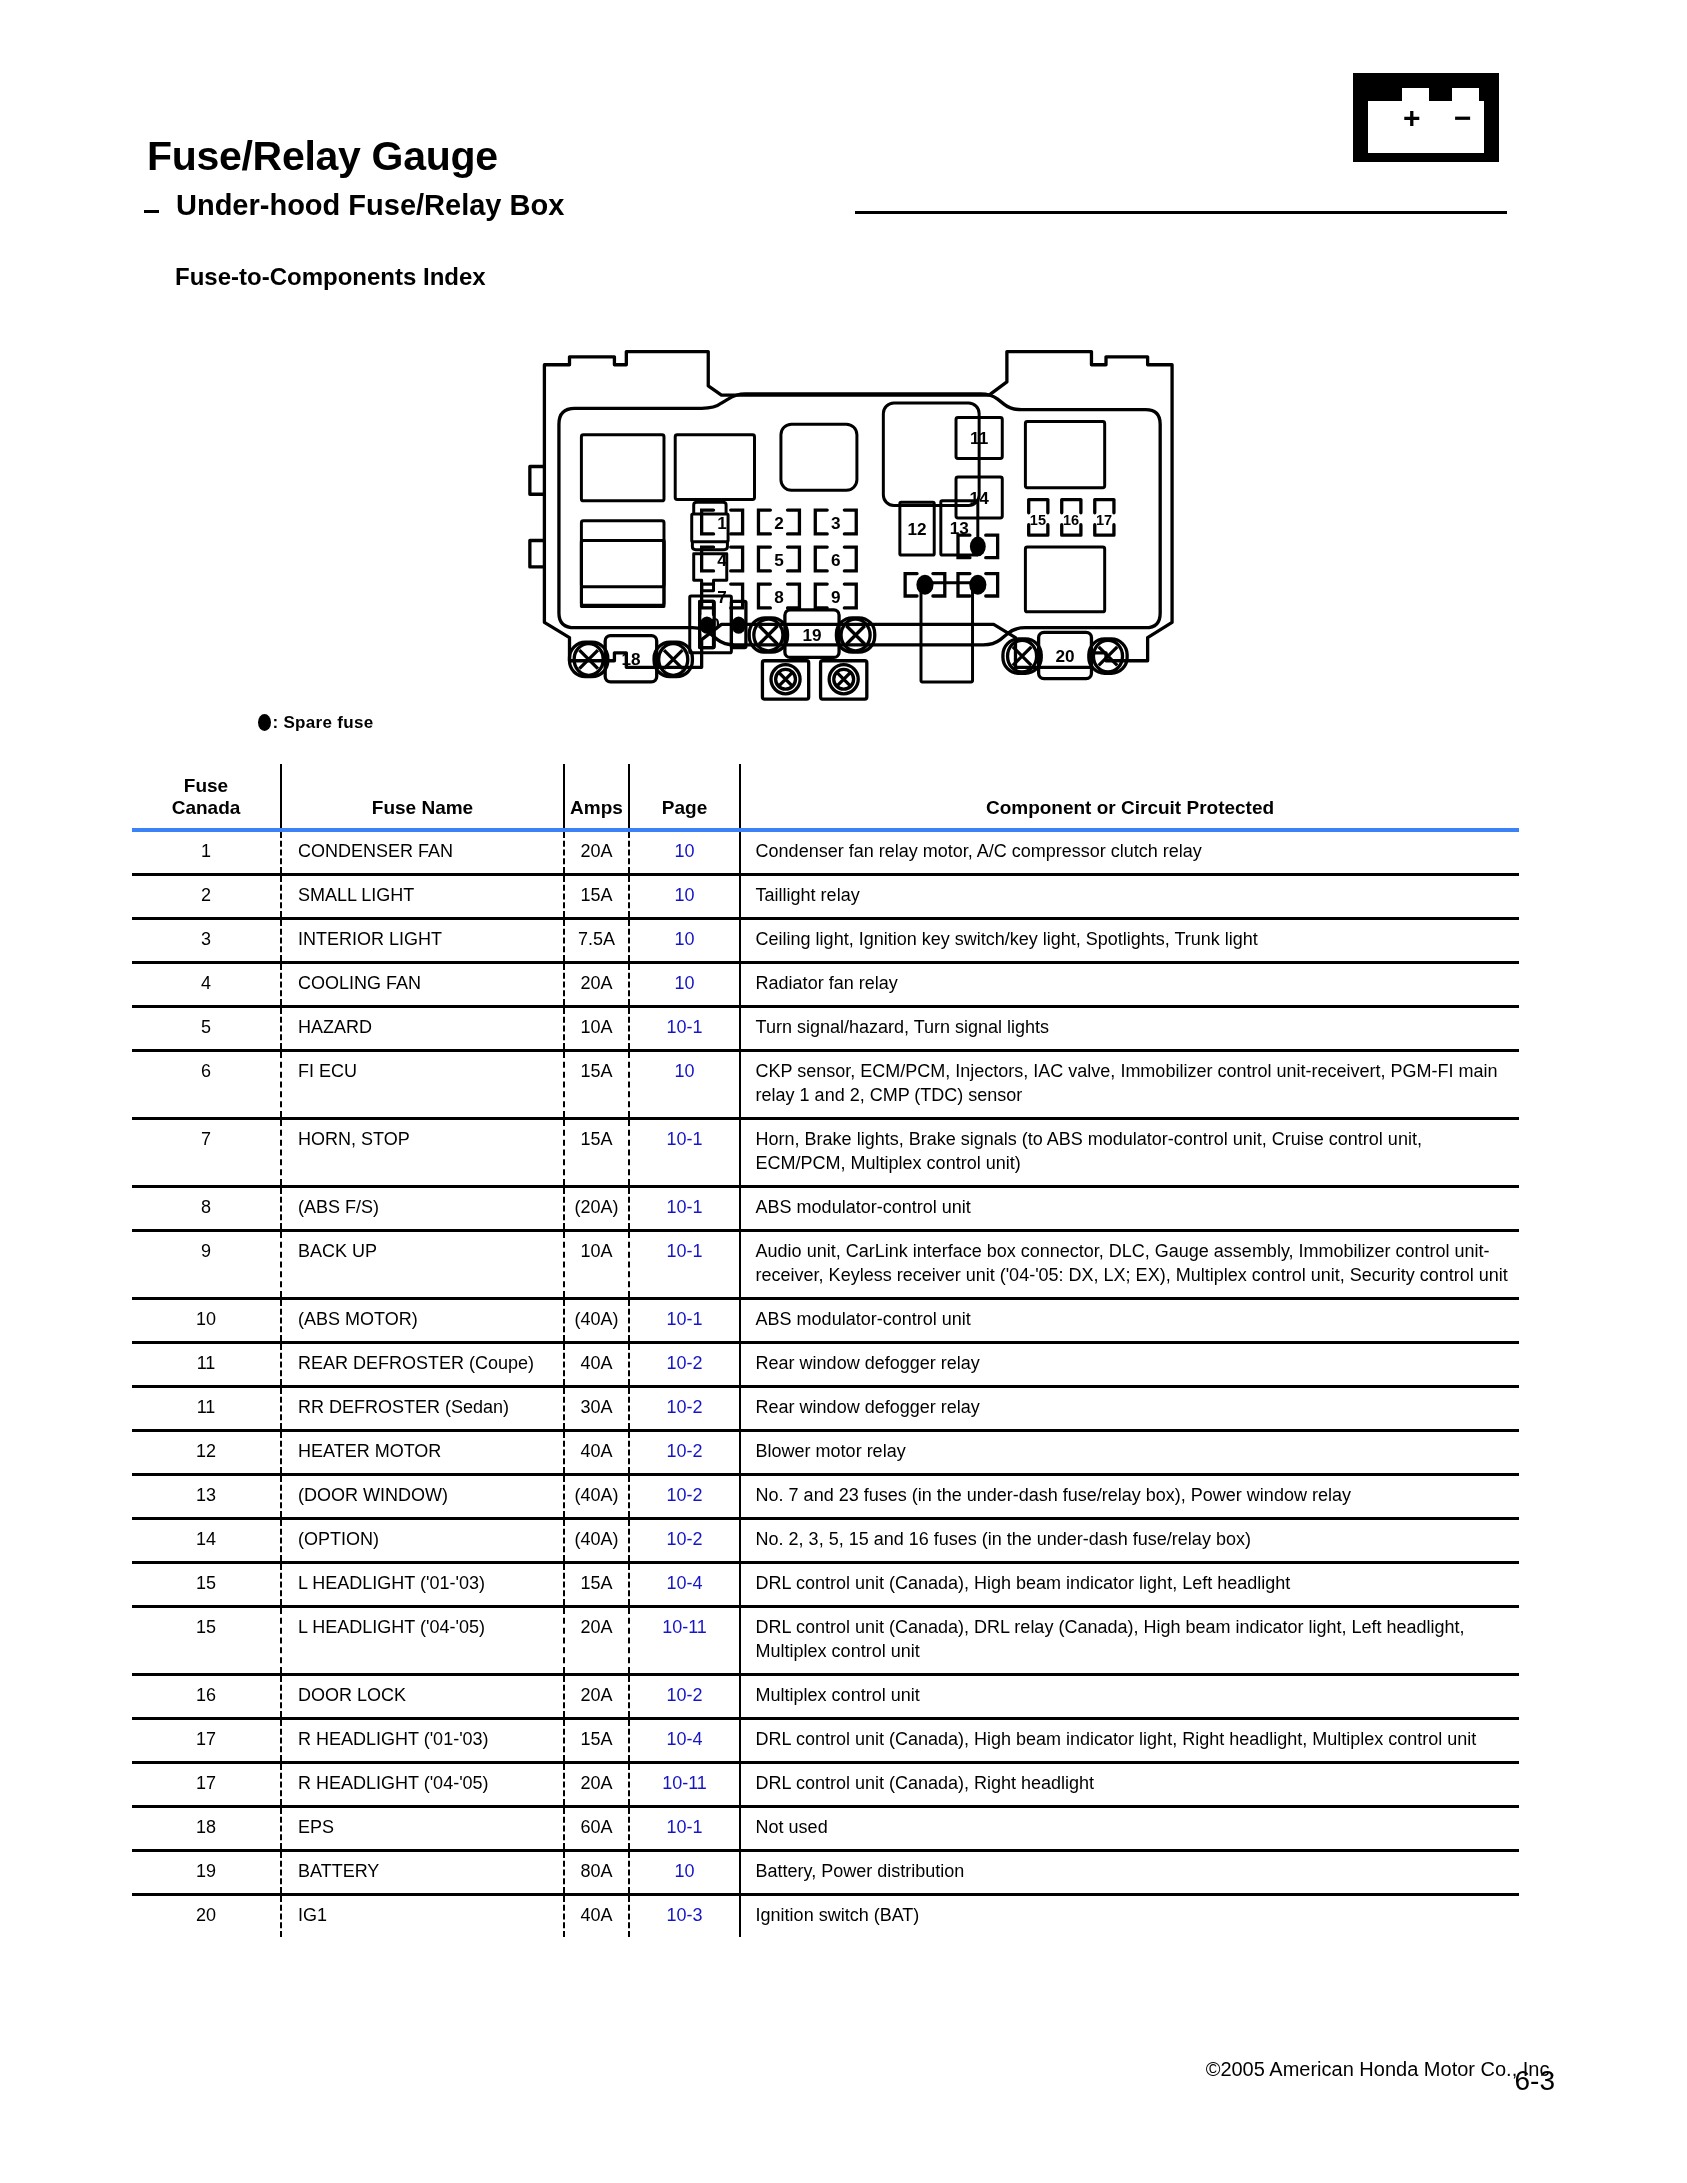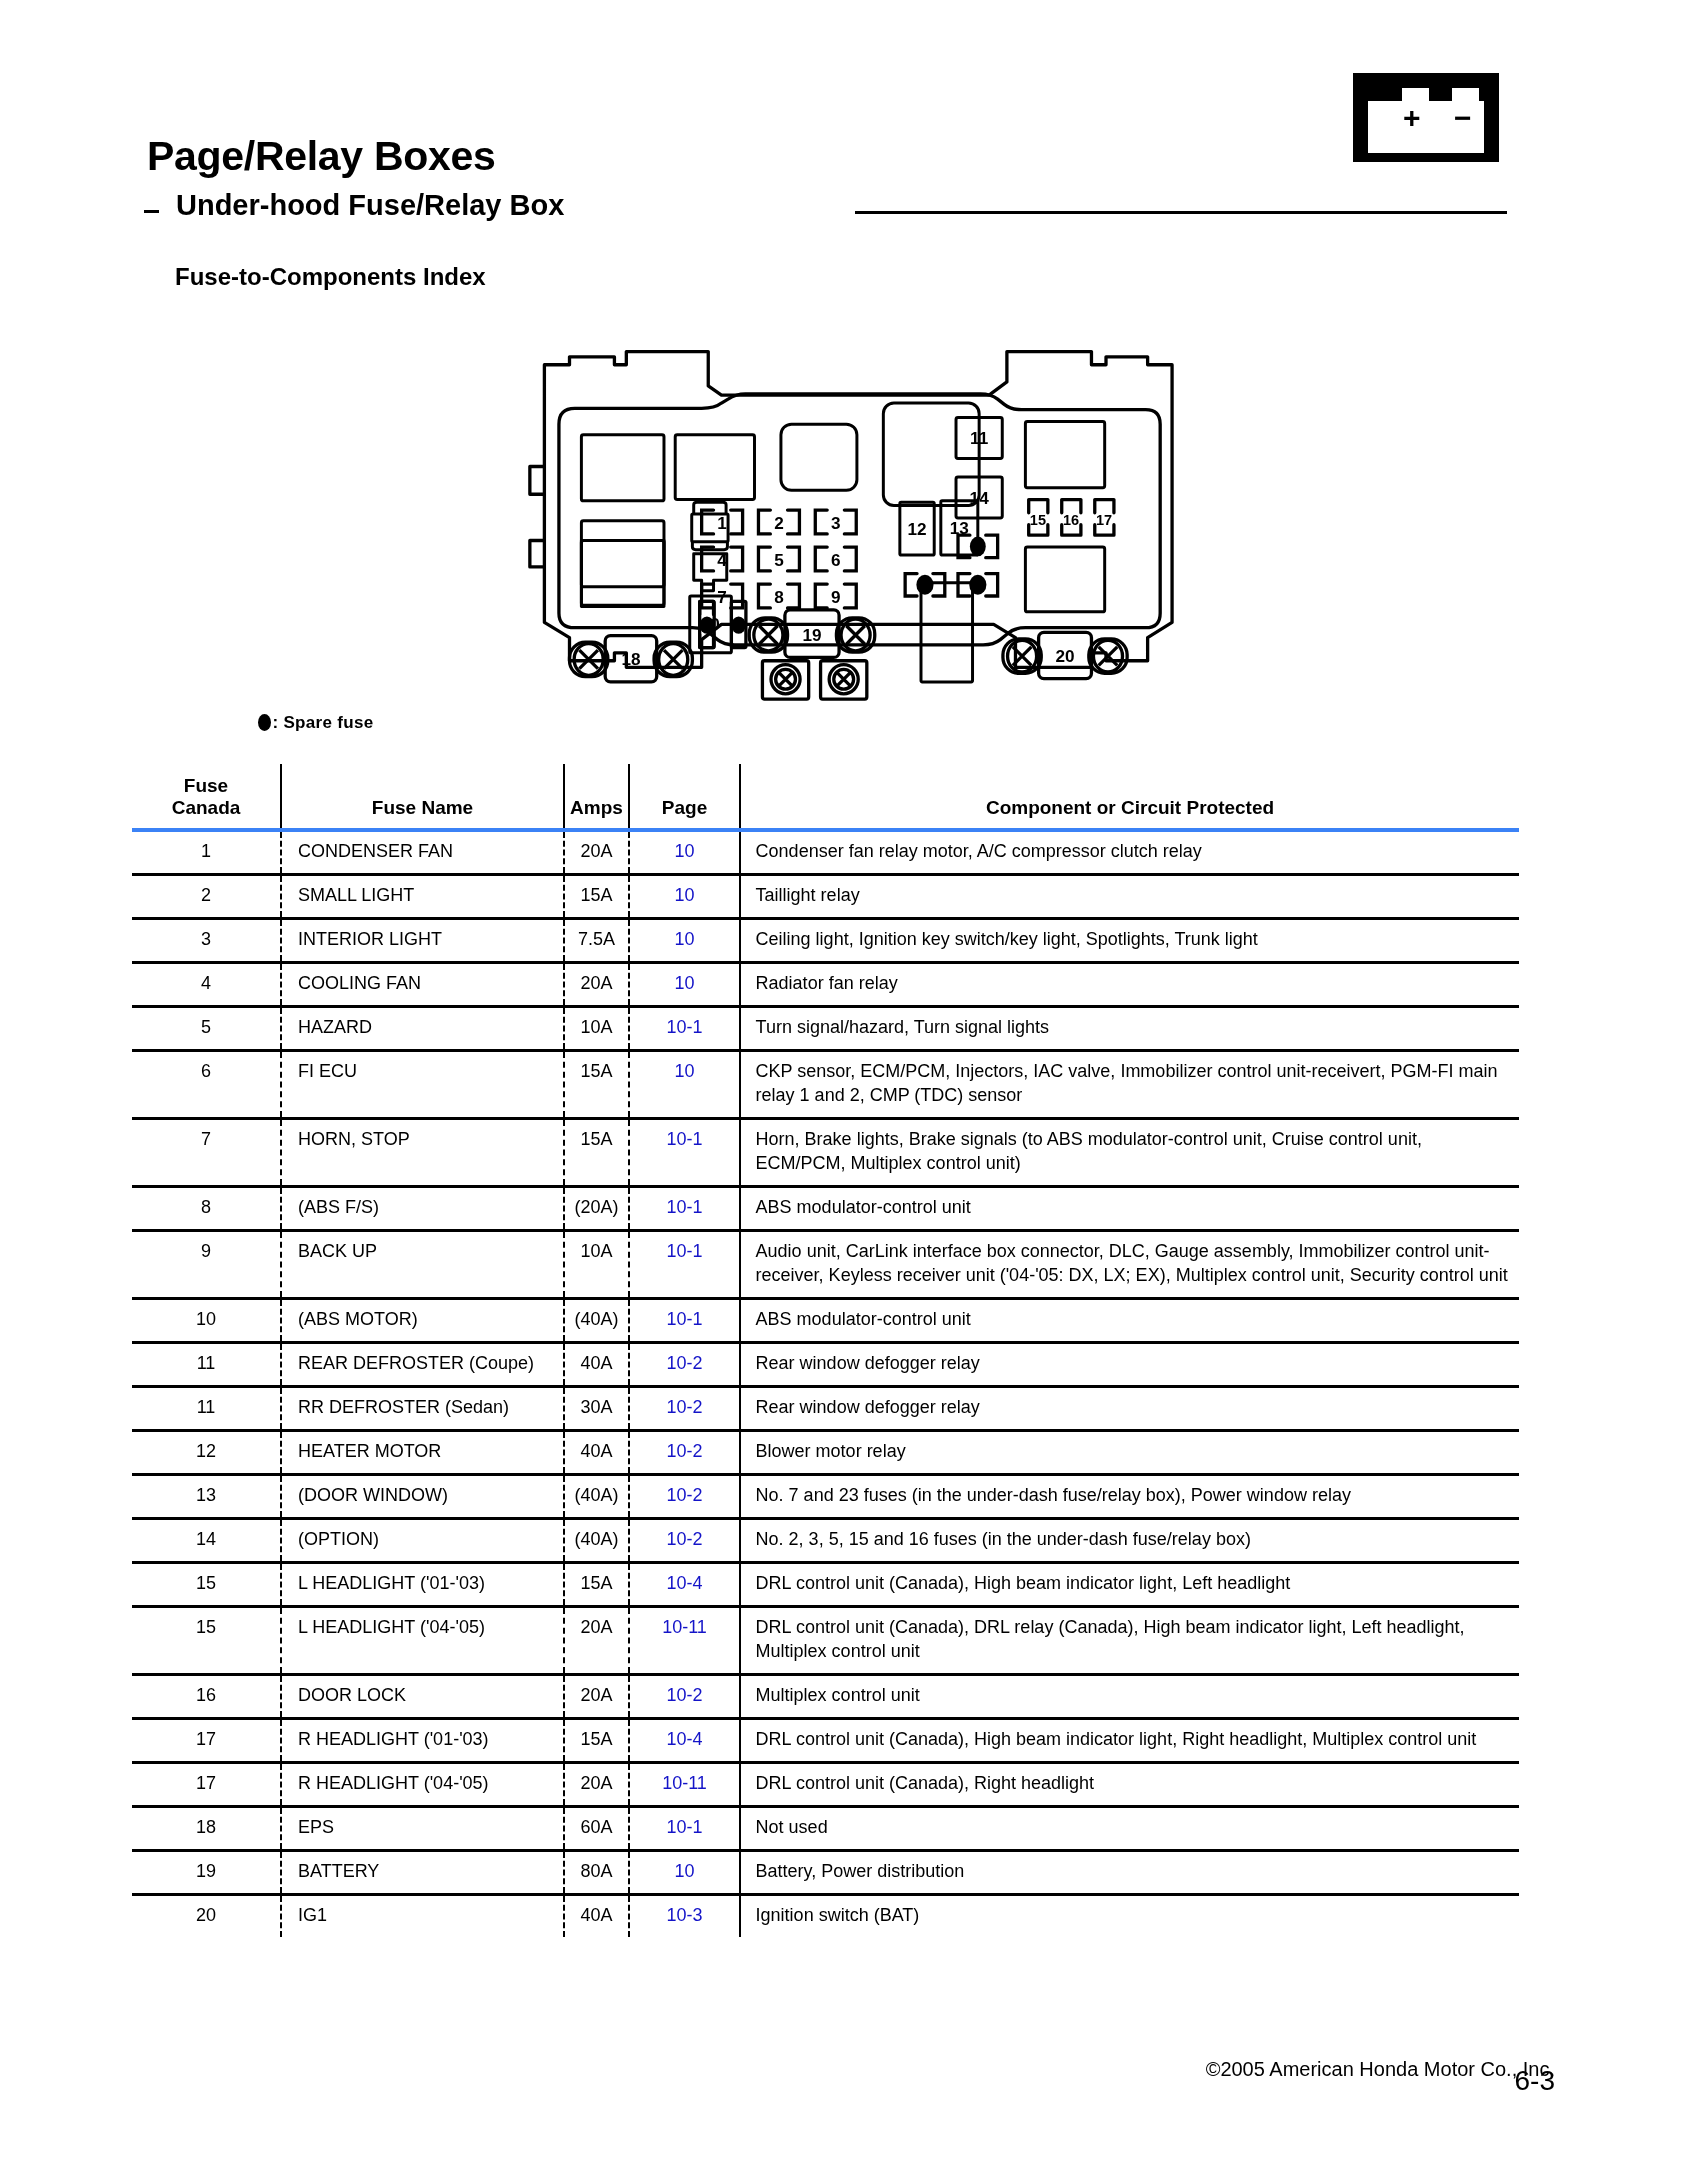--- a/index.html
+++ b/index.html
@@ -195,21 +195,21 @@
     top: 2067px;
     font-size: 28px;
     font-weight: normal;
     line-height: 1;
     text-align: right;
   }
 </style>
 </head>
 <body>
 
-<div id="page-title">Page/Relay Boxes</div>
+<div id="page-title">Fuse/Relay Gauge</div>
 
 <div id="battery-icon">
   <div class="bat-inner"></div>
   <div class="term left"></div>
   <div class="term right"></div>
   <div class="sym plus">+</div>
   <div class="sym minus">−</div>
 </div>
 
 <div id="section-head-row">

